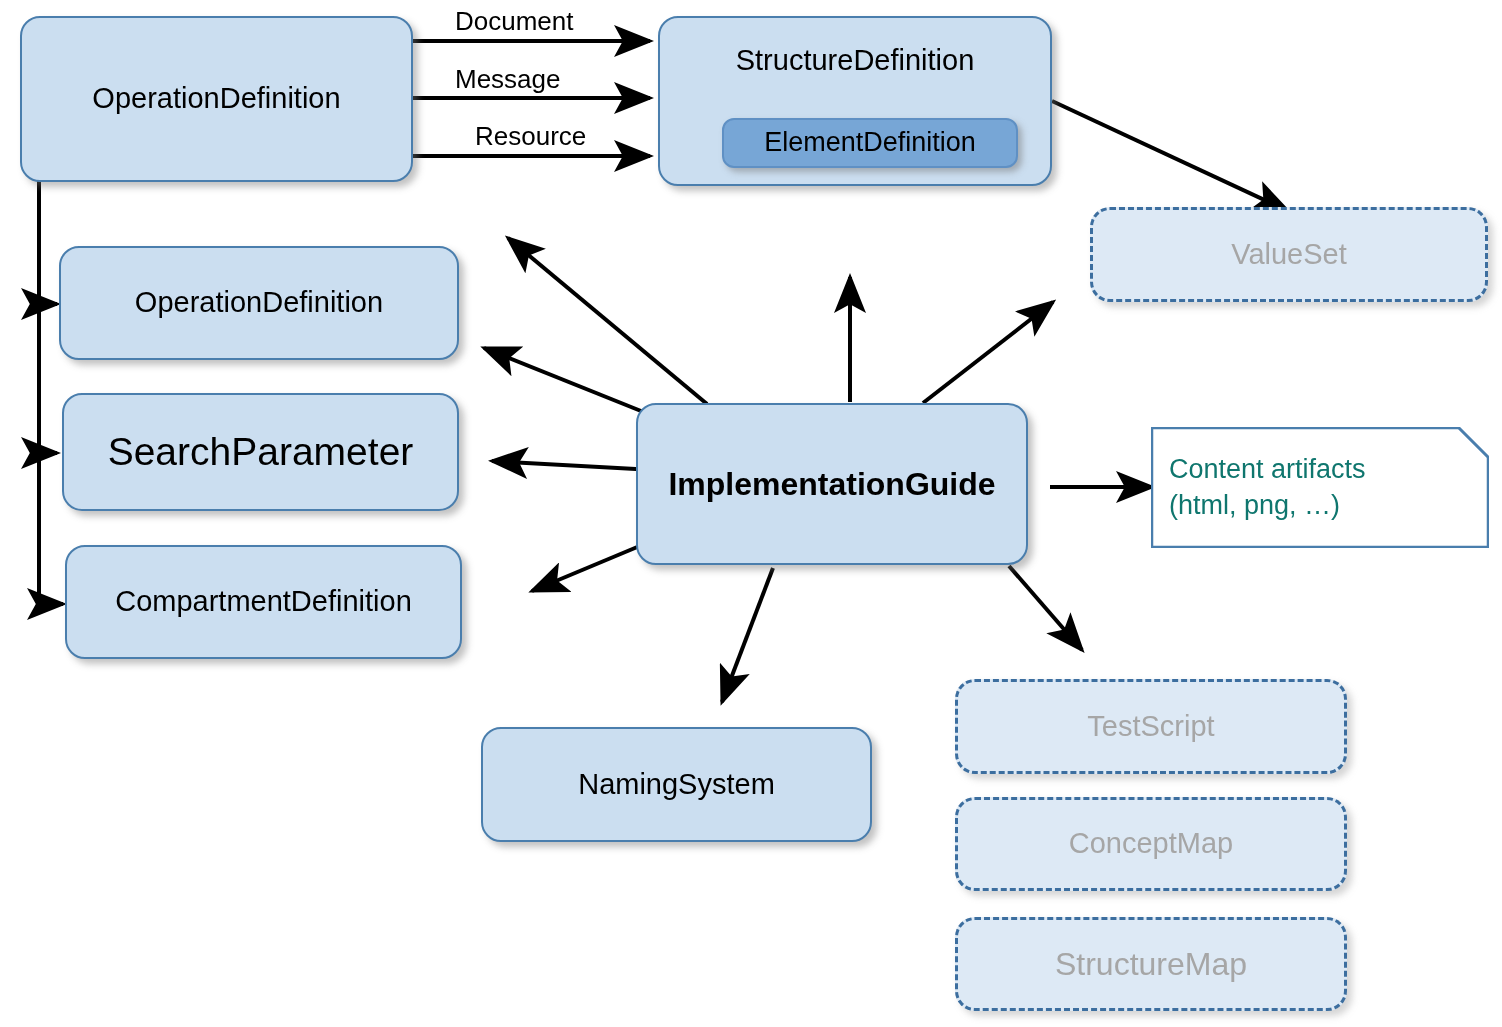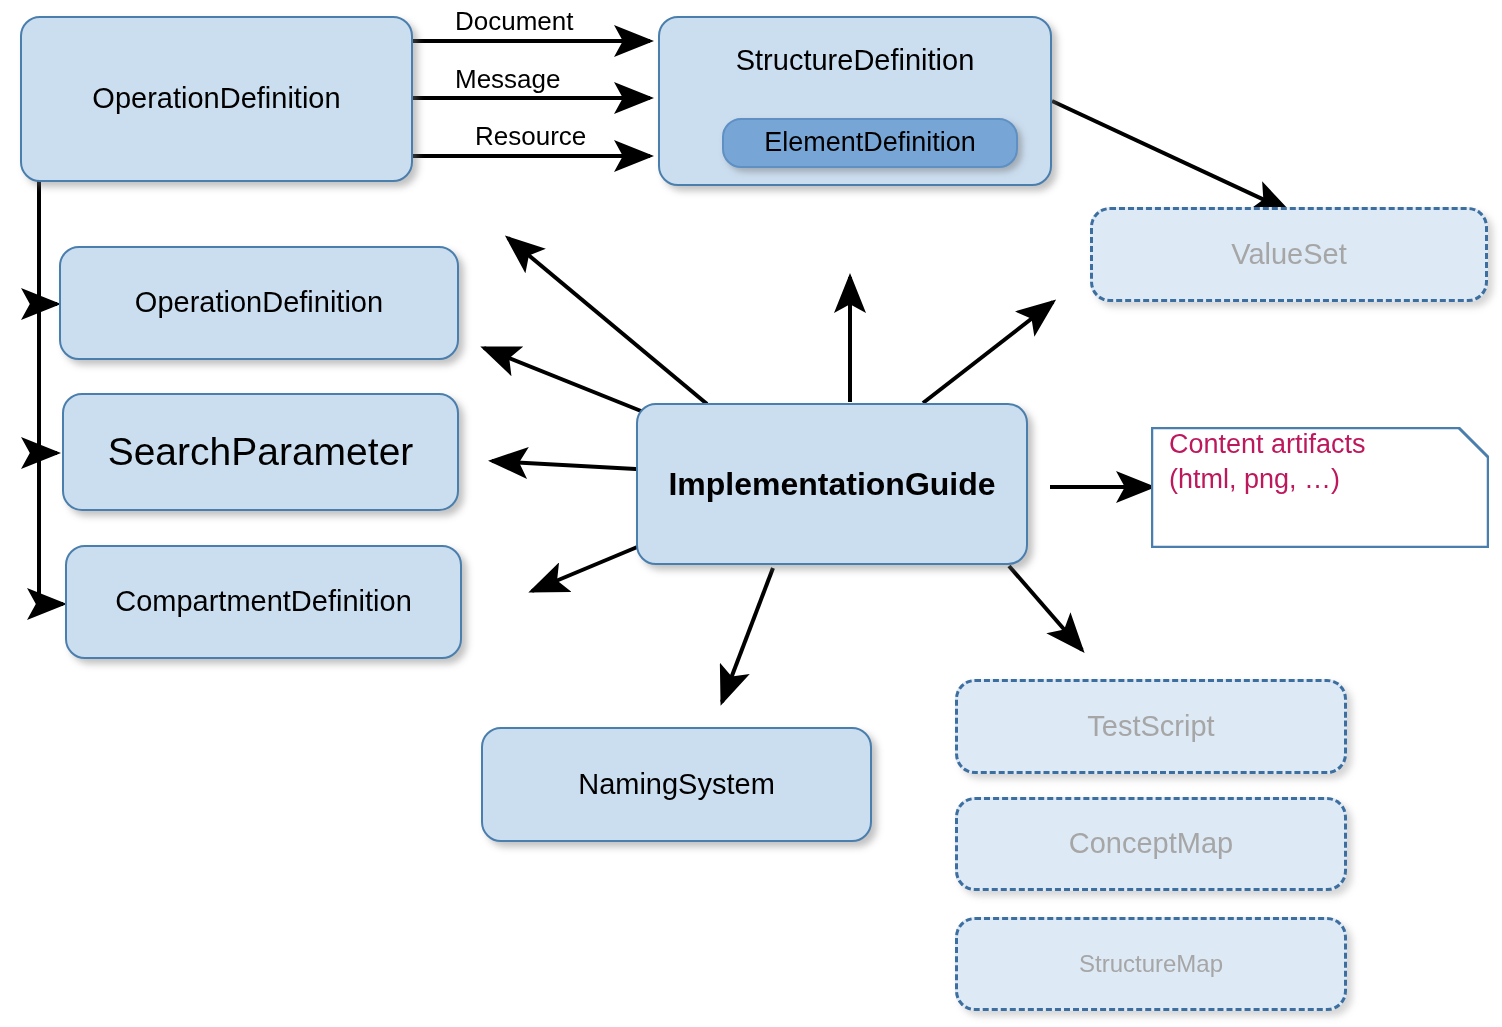--- a/index.html
+++ b/index.html
@@ -47,31 +47,31 @@
     background: #dde9f5;
     border: 3px dashed #3c6e9f;
     border-radius: 20px;
     color: #a6a6a6;
     box-shadow: 5px 5px 7px rgba(150,150,150,0.40);
   }
   
   .node.nested {
     background: #77a6d6;
     border: 2px solid #5f90c4;
-    border-radius: 19px;
+    border-radius: 12px;
     color: #000000;
     box-shadow: 4px 4px 6px rgba(120,120,120,0.5);
   }
   
   .note {
     position: absolute;
     box-sizing: border-box;
-    color: #be185d;
+    color: #0f766e;
     display: flex;
-    align-items: flex-start;
+    align-items: center;
     padding-left: 18px;
   }
   .note .note-svg {
     position: absolute;
     left: 0;
     top: 0;
   }
   .note .note-text {
     position: relative;
     z-index: 2;
@@ -183,15 +183,15 @@
     <span class="note-text">Content artifacts
 (html, png, …)</span>
   </div>
 
   <div class="node solid" style="left:481px; top:727px; width:391px; height:115px; font-size:29px;">NamingSystem</div>
 
   <div class="node dashed" style="left:955px; top:679px; width:392px; height:95px; font-size:29px;">TestScript</div>
 
   <div class="node dashed" style="left:955px; top:797px; width:392px; height:94px; font-size:29px;">ConceptMap</div>
 
-  <div class="node dashed" style="left:955px; top:917px; width:392px; height:94px; font-size:24px;">StructureMap</div>
+  <div class="node dashed" style="left:955px; top:917px; width:392px; height:94px; font-size:32px;">StructureMap</div>
 
 </div>
 
 </body></html>

